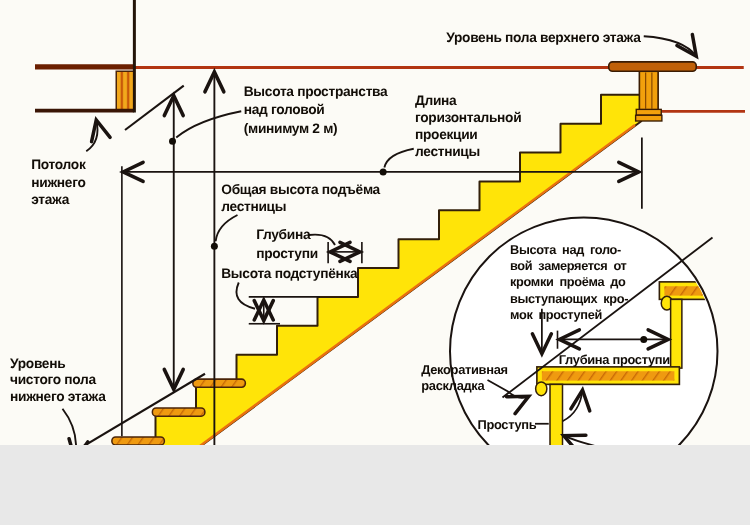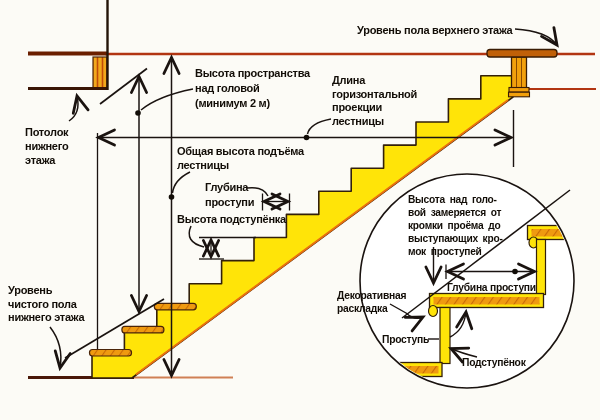--- a/index.html
+++ b/index.html
@@ -1,16 +1,16 @@
 <!DOCTYPE html>
 <html><head>
 <meta charset="utf-8">
 <style>
   html,body{margin:0;padding:0;background:#e8e8e8;}
-  #stage{position:relative;width:600px;height:420px;background:#fcfbf6;overflow:hidden;
+  #stage{position:relative;width:600px;height:356px;background:#fcfbf6;overflow:hidden;
          font-family:"Liberation Sans","DejaVu Sans",sans-serif;}
   svg{display:block}
   text{font-family:"Liberation Sans","DejaVu Sans",sans-serif;font-weight:700;
        fill:#120d07;letter-spacing:-0.25px;}
   .lbl{font-size:11px;}
   .lbl-sm{font-size:10.3px;}
   .note{font-size:10.2px;word-spacing:2.2px;}
 </style>
 </head>
 <body>

